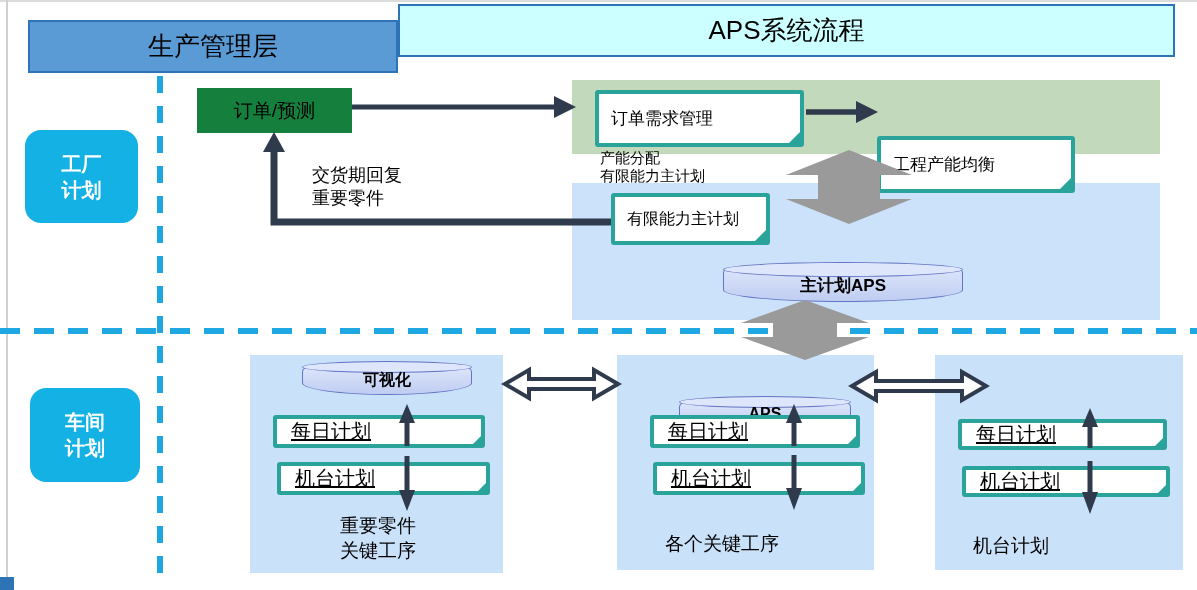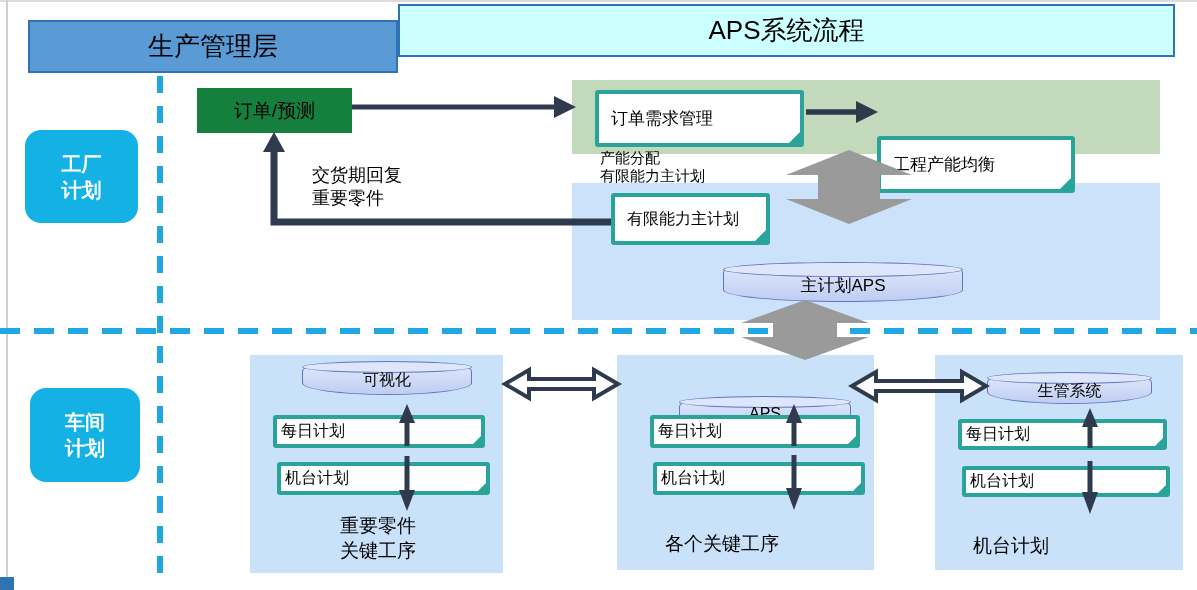--- a/index.html
+++ b/index.html
@@ -42,21 +42,21 @@
 
   
   .callout { background:#ffffff; border:4px solid #2aa49a; border-radius:3px;
              display:flex; align-items:center; padding-left:12px; font-size:17px; }
   .callout::after { content:""; position:absolute; right:-1px; bottom:-1px;
              width:13px; height:13px; background:#2aa49a;
              clip-path:polygon(0 100%, 100% 0, 100% 100%); }
   .co-demand  { left:595px; top:90px;  width:209px; height:57px; }
   .co-balance { left:877px; top:88px;  width:198px; height:57px;margin-top:48px; }
   .co-finite  { left:611px; top:193px; width:159px; height:52px; font-size:16px; }
-  .co-sm { font-size:16px; padding-left:4px; }
+  .co-sm { font-size:20px; padding-left:14px;text-decoration:underline; }
   .co-sm::after { width:10px; height:10px; }
   .co-p1a { left:273px; top:415px; width:212px; height:33px; }
   .co-p1b { left:277px; top:462px; width:213px; height:33px; }
   .co-p2a { left:650px; top:415px; width:210px; height:33px; }
   .co-p2b { left:653px; top:462px; width:212px; height:33px; }
   .co-p3a { left:958px; top:419px; width:209px; height:31px; }
   .co-p3b { left:962px; top:466px; width:208px; height:31px; }
 
   
   .note { line-height:1.25; }
@@ -66,21 +66,21 @@
   
   .cyl { position:absolute; }
   .cyl .body { position:absolute; left:0; right:0; top:5px; bottom:0;
                background:linear-gradient(#dce5fa,#bfcdf2);
                border:1.5px solid #6373c5; box-sizing:border-box;
                border-radius:8px 8px 50% 50% / 6px 6px 12px 12px; }
   .cyl .lid  { position:absolute; left:0; right:0; top:0; height:12px;
                background:#dde6fb; border:1.5px solid #6373c5; box-sizing:border-box;
                border-radius:50%; }
   .cyl .label { position:absolute; left:0; right:0; top:9px; text-align:center;
-               font-weight:normal; font-size:16px; }
+               font-weight:bold; font-size:16px; }
   .cyl-master { left:723px; top:262px; width:240px; height:40px; }
   .cyl-master .lid { height:15px; }
   .cyl-master .label { top:12px; font-size:17px; }
   .cyl-p1 { left:302px; top:361px; width:170px; height:34px; }
   .cyl-p2 { left:679px; top:369px; width:172px; height:34px;margin-top:27px; }
   .cyl-p3 { left:987px; top:372px; width:165px; height:32px; }
 
   
   .caption { font-size:19px; line-height:25px; }
   .cap-p1 { left:278px; top:513px; width:200px; text-align:center; }
@@ -173,25 +173,20 @@
   <div class="abs callout co-sm co-p2a">
     <span>每日计划</span>
   </div>
   <div class="abs callout co-sm co-p2b">
     <span>机台计划</span>
   </div>
   <div class="abs caption cap-p2">
     <div>各个关键工序</div>
   </div>
 
-  <div class="cyl cyl-p3">
-    <div class="body"></div>
-    <div class="lid"></div>
-    <div class="label">生管系统</div>
-  </div>
   <div class="abs callout co-sm co-p3a">
     <span>每日计划</span>
   </div>
   <div class="abs callout co-sm co-p3b">
     <span>机台计划</span>
   </div>
   <div class="abs caption cap-p3">
     <div>机台计划</div>
   </div>
 

